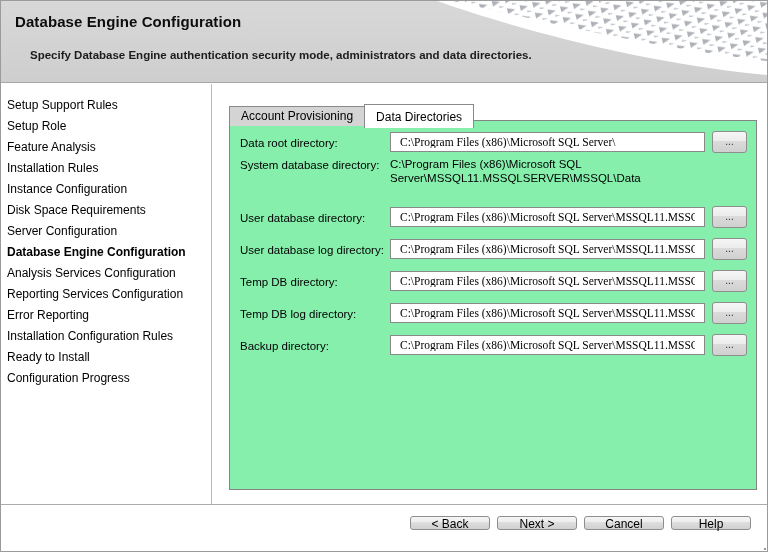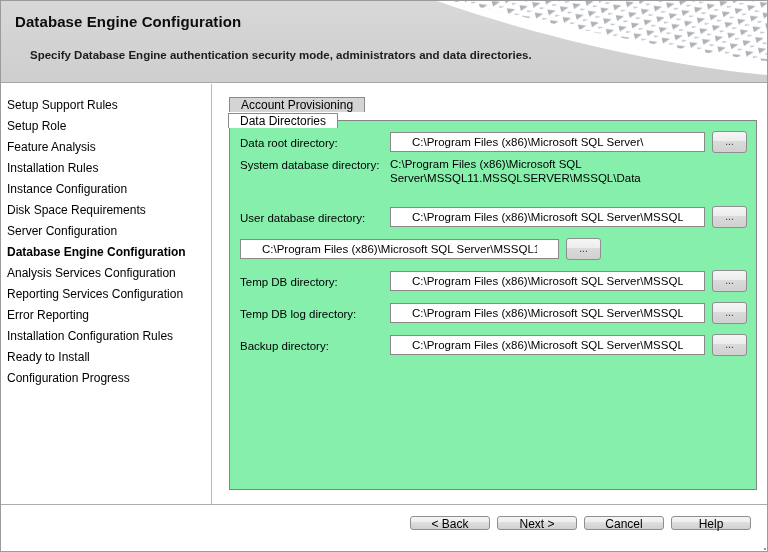--- a/index.html
+++ b/index.html
@@ -35,22 +35,22 @@
   }
   .side-item {
     font-size:12px; line-height:21px; color:#000;
     white-space:nowrap; cursor:default;
   }
   .side-item.active { font-weight:bold; }
 
   
   .main { position:absolute; left:212px; top:83px; right:0; height:420px; background:#fff; }
   .tab-bar {
-    position:absolute; left:16px; top:13px; height:24px;
-    display:flex; align-items:flex-start; z-index:2;flex-direction:column;
+    position:absolute; left:16px; top:20px; height:24px;
+    display:flex; align-items:center; z-index:2;
   }
   .tab {
     font-size:12px; color:#000; padding:0 11px; display:flex; align-items:center;
     border:1px solid #8a8a8a; cursor:pointer; white-space:nowrap;
   }
   .tab.inactive { height:20px; background:#d4d4d4; border-bottom:none; margin-bottom:1px; }
   .tab.active  { height:24px; background:#ffffff; border-bottom:none; margin-left:-1px; }
 
   .panel {
     position:absolute; left:16px; right:10px; top:36px; bottom:14px;
@@ -59,22 +59,22 @@
   }
   .form-row { display:flex; align-items:center; margin-bottom:10px; }
   .form-row:first-child { margin-bottom:4px; }
   .form-row.static { align-items:flex-start; margin-bottom:21px; }
   .f-label {
     width:150px; flex:none; font-size:11.5px; color:#000; white-space:nowrap;
     padding-top:2px;
   }
   .f-input {
     width:319px; height:20px; border:1px solid #898989; background:#fff;
-    font-family:Liberation Sans, sans-serif; font-size:11.5px; color:#000;
-    padding:0 21px; outline:none;
+    font-family:Liberation Serif, serif; font-size:11.5px; color:#000;
+    padding:0 9px; outline:none;
   }
   .f-static { font-size:11.5px; color:#000; max-width:252px; line-height:14px; }
   .browse-btn {
     margin-left:7px; width:35px; height:22px; flex:none;
     border:1px solid #8e8e8e; border-radius:3px;
     background:linear-gradient(#f6f6f6, #ececec 45%, #dbdbdb 46%, #d0d0d0);
     font-size:10px; color:#333; line-height:1; cursor:pointer;
   }
 
   
@@ -143,20 +143,21 @@
           <div class="form-row static">
             <span class="f-label">System database directory:</span>
             <div class="f-static">C:\Program Files (x86)\Microsoft SQL Server\MSSQL11.MSSQLSERVER\MSSQL\Data</div>
           </div>
           <div class="form-row">
             <span class="f-label">User database directory:</span>
             <input class="f-input" type="text" value="C:\Program Files (x86)\Microsoft SQL Server\MSSQL11.MSSQ" style="">
             <button class="browse-btn">...</button>
           </div>
           <div class="form-row">
+            <span class="f-label">User database log directory:</span>
             <input class="f-input" type="text" value="C:\Program Files (x86)\Microsoft SQL Server\MSSQL11.MSSQ" style="">
             <button class="browse-btn">...</button>
           </div>
           <div class="form-row">
             <span class="f-label">Temp DB directory:</span>
             <input class="f-input" type="text" value="C:\Program Files (x86)\Microsoft SQL Server\MSSQL11.MSSQ" style="">
             <button class="browse-btn">...</button>
           </div>
           <div class="form-row">
             <span class="f-label">Temp DB log directory:</span>

